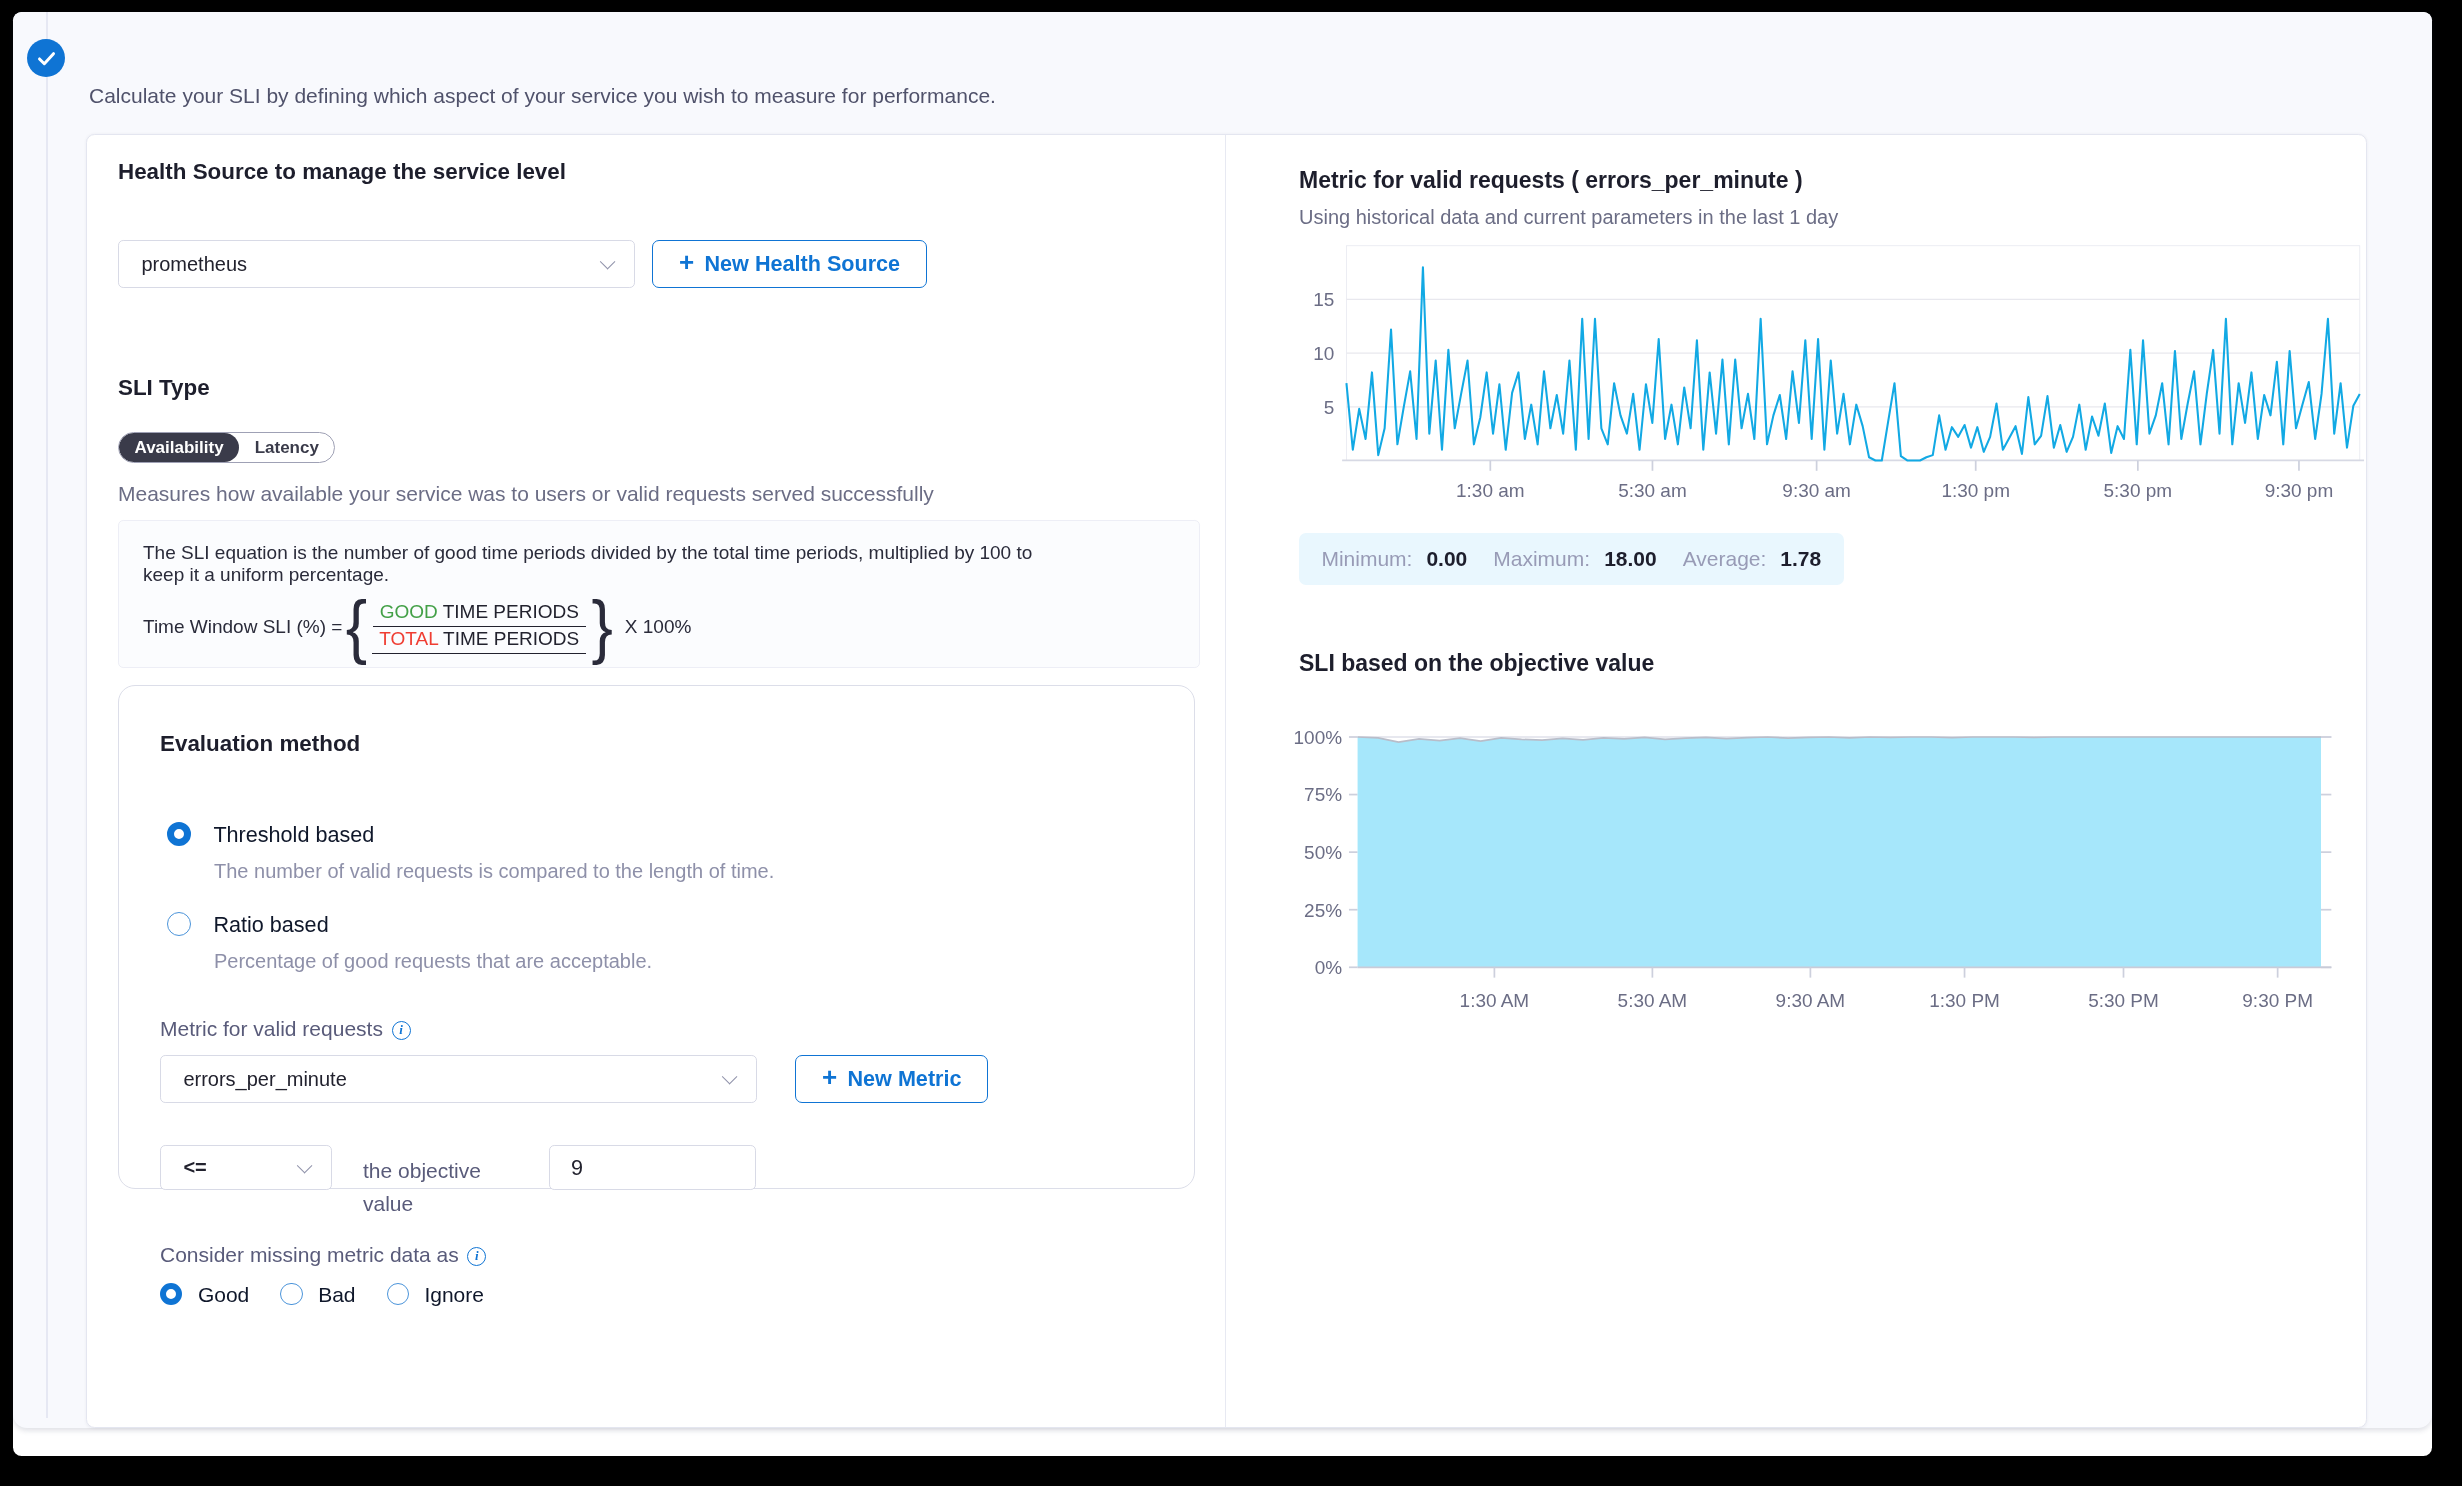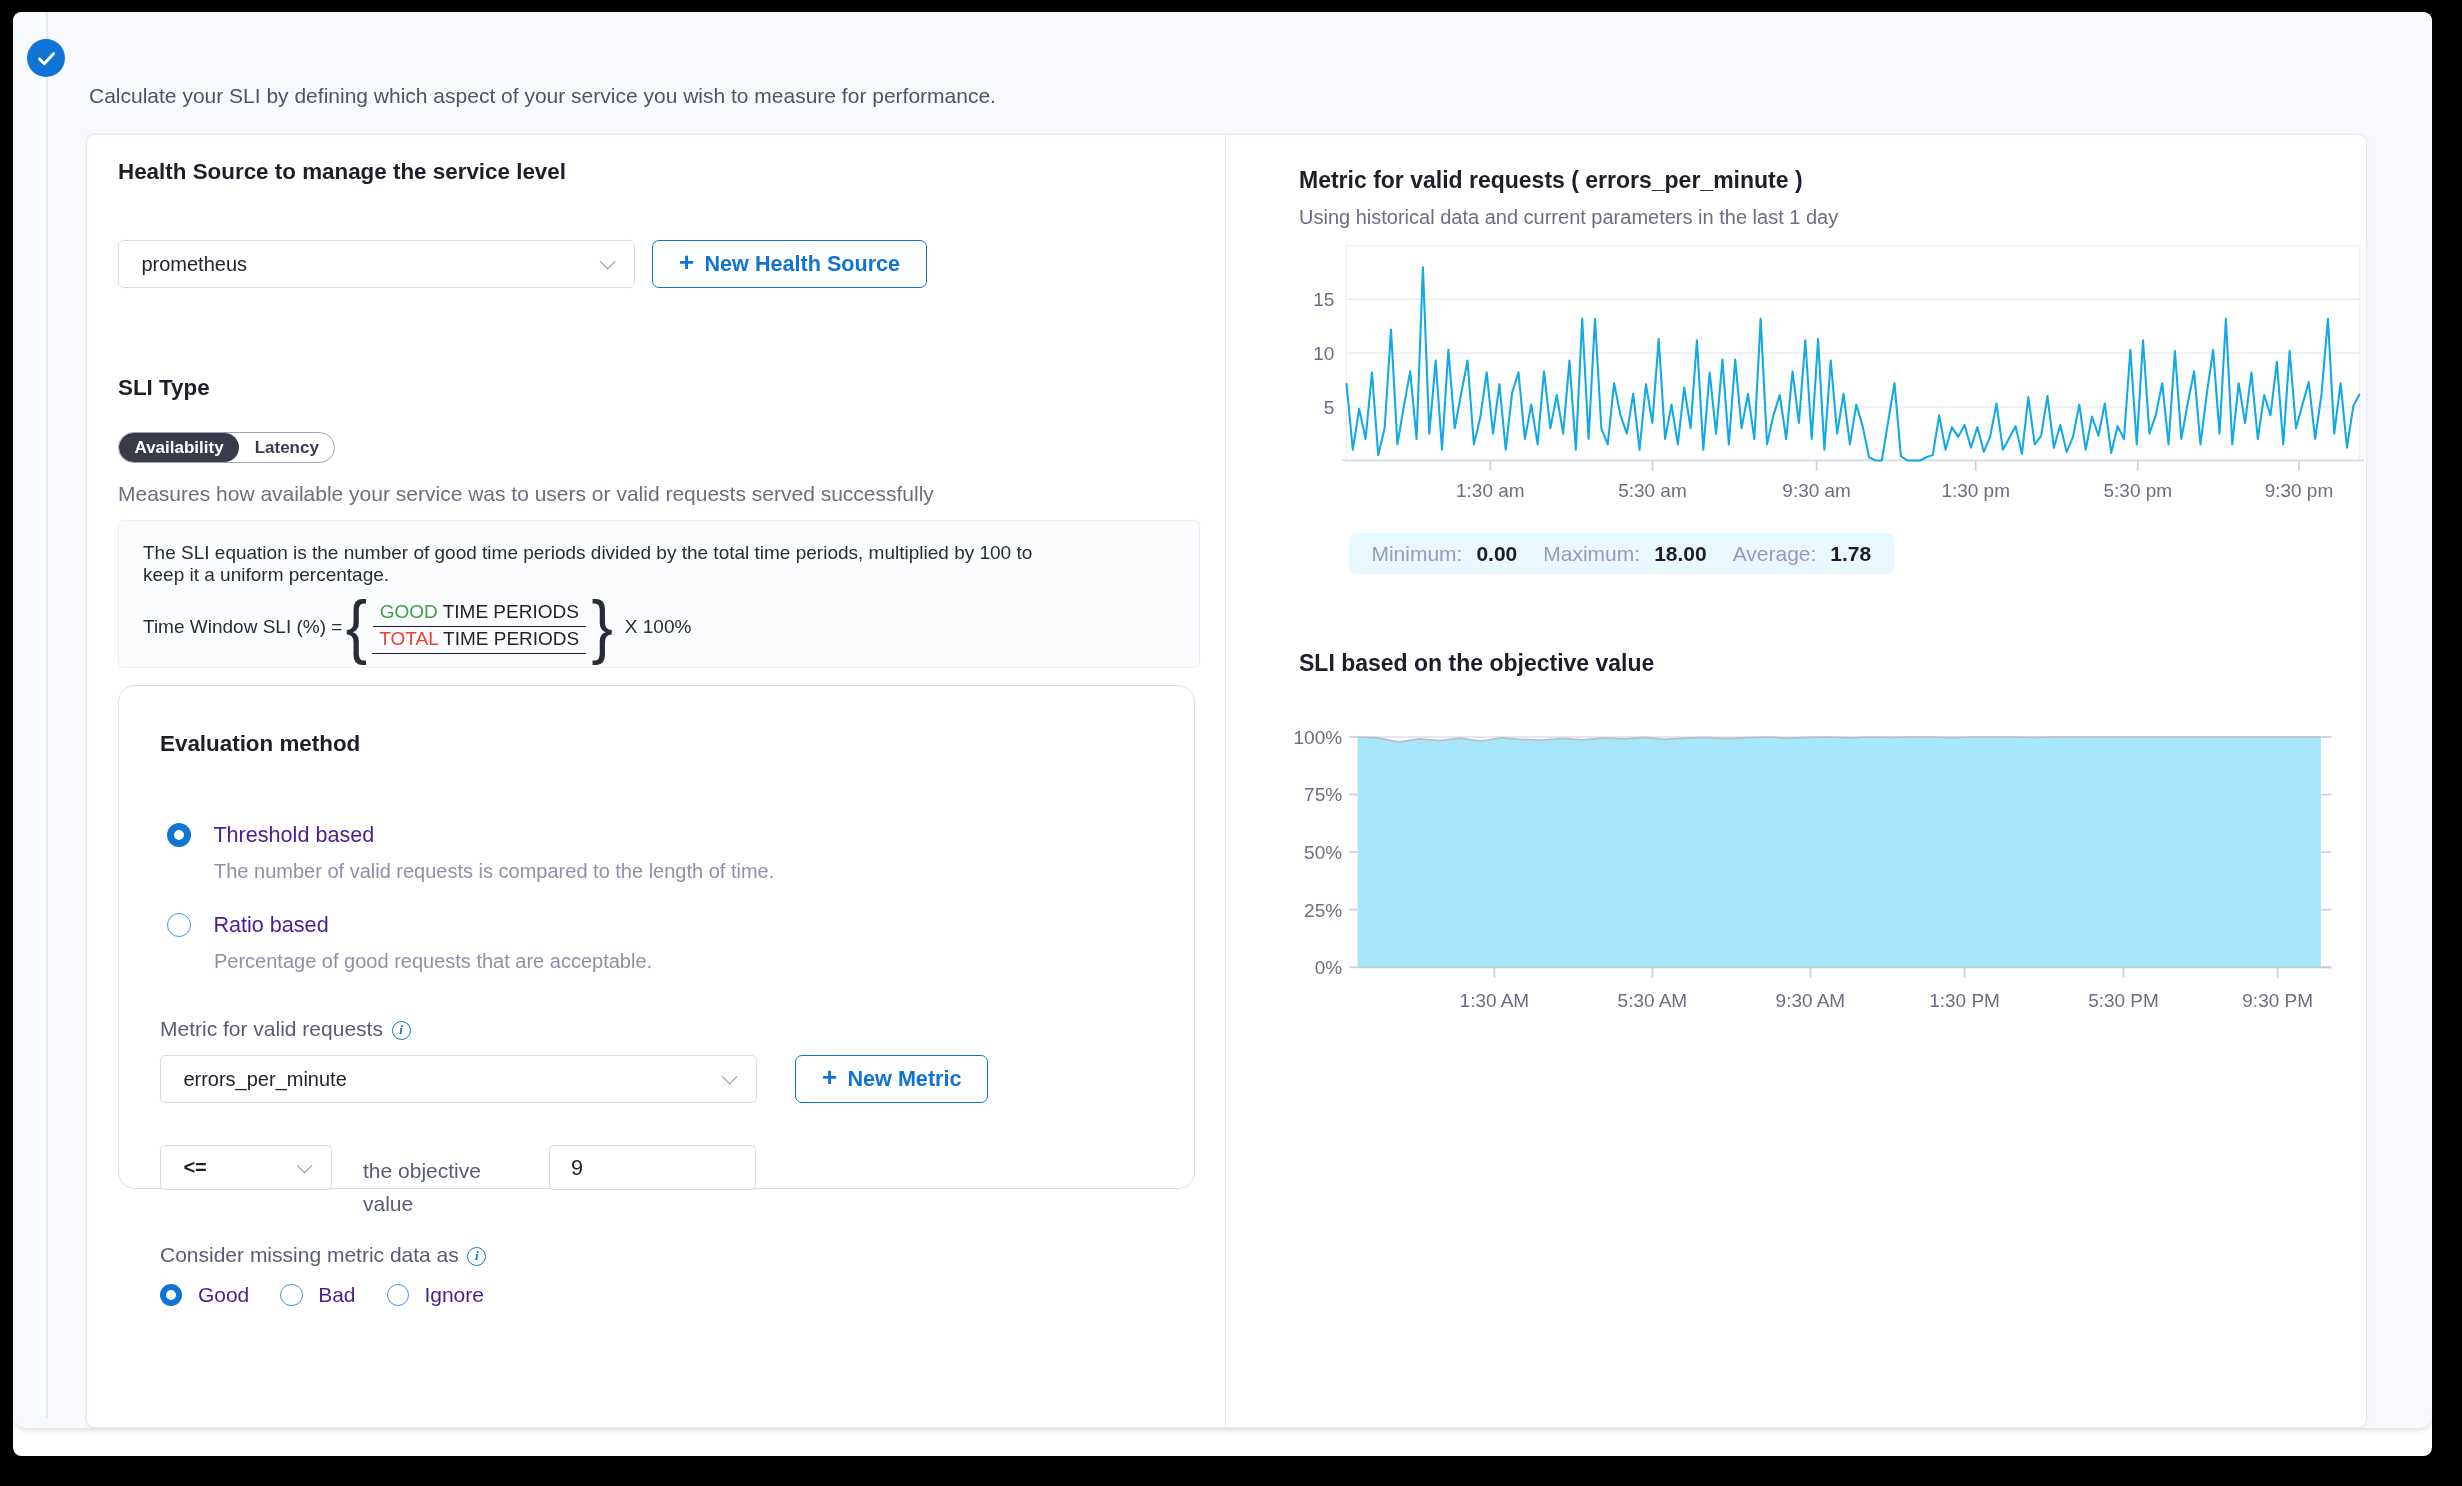--- a/index.html
+++ b/index.html
@@ -49,34 +49,34 @@
   .frac .num, .frac .den { border-bottom:1.7px solid #22222e; padding:1.7px 7px 2.6px; font-size:19px; color:#22222e; }
   .good { color:#43a047; }
   .total { color:#ef3d32; }
 
   .card { position:absolute; left:31px; top:550px; width:1077px; height:504px; background:#fff;
           border:0.9px solid #dcdee9; border-radius:17px; }
 
   .radio { width:24px; height:24px; border-radius:50%; background:#fff; flex:none; cursor:pointer; }
   .radio.sel { border:7px solid #0f74d4; }
   .radio.unsel { border:1.7px solid #4b94da; }
-  .radio-row { display:flex; align-items:center; gap:22.4px; font-size:21.6px; color:#4c1d95; }
+  .radio-row { display:flex; gap:22.4px; font-size:21.6px; color:#0f172a; }
   .radio-desc { font-size:20px; color:#8e90a9; }
 
   .info-icon { display:inline-flex; align-items:center; justify-content:center; width:19px; height:19px;
                border:1.7px solid #0f74d4; border-radius:50%; color:#0f74d4; font-size:13px;
                font-family:"Liberation Serif", serif; font-style:italic; font-weight:700;
                vertical-align:middle; margin-left:8.6px; cursor:pointer; }
 
   .field-label { font-size:21px; color:#595b7a; }
   .obj-input { width:207px; height:45px; border:0.9px solid #d8dae6; border-radius:5.2px;
                font-size:21.6px; color:#22222e; padding-left:21px; background:#fff;
                font-family:"Liberation Sans", sans-serif; }
 
-  .stats { position:absolute; left:1262px; top:398px; height:41px; display:inline-flex; align-items:center;
+  .stats { position:absolute; left:1212px; top:398px; height:52px; display:inline-flex; align-items:center;
            gap:14px; background:#e9f7fe; border-radius:7px; padding:0 22.4px; }
   .stats .lbl { font-size:21px; color:#989bb6; }
   .stats .val { font-size:21px; font-weight:700; color:#1d1e2c; margin-right:12px; }
 
   svg text { font-family:"Liberation Sans", sans-serif; }
 </style>
 </head>
 <body>
 
 <div class="window">

